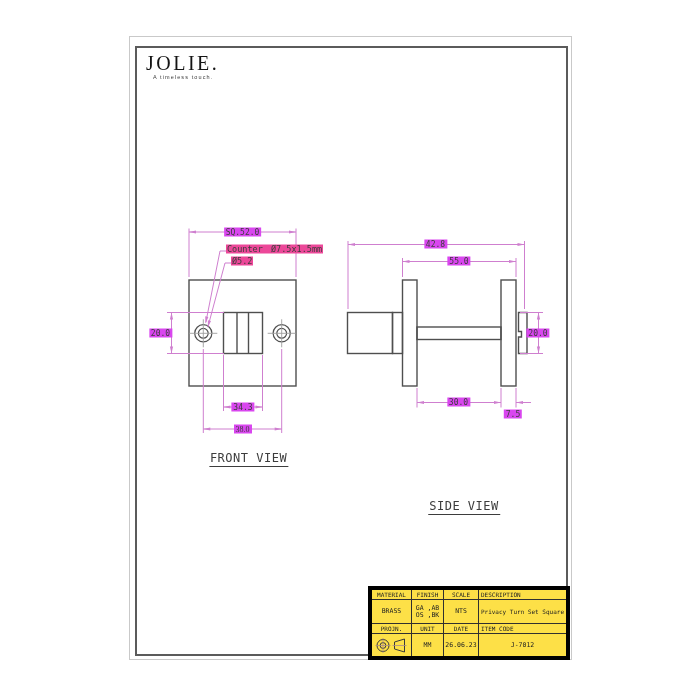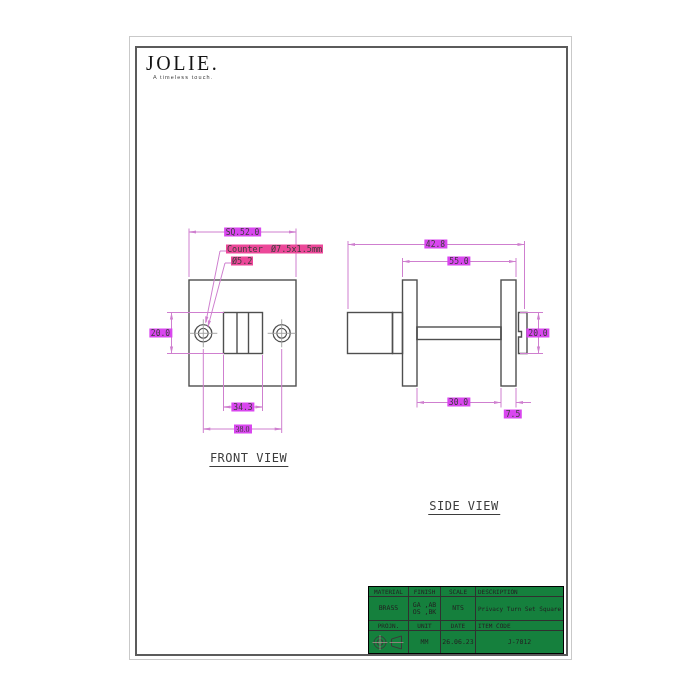--- a/index.html
+++ b/index.html
@@ -20,24 +20,24 @@
   svg.draw{position:absolute;left:0;top:0;}
   
   .dim{position:absolute;transform:translate(-50%,-50%);font-size:8px;color:#3d3d3d;
        background:#d946ef;padding:0 2px;white-space:nowrap;line-height:9px;}
   .note{position:absolute;transform:translateY(-50%);font-size:8.5px;color:#3d3d3d;
         background:#ec4899;padding:0 1px;white-space:nowrap;word-spacing:3px;line-height:9px;}
   .view-label{position:absolute;transform:translate(-50%,-50%);font-size:12px;color:#3d3d3d;
        letter-spacing:0.5px;border-bottom:1.2px solid #3d3d3d;padding:0 1px 1px 1px;white-space:nowrap;}
   
   .titleblock{position:absolute;left:368px;top:586px;width:194px;height:66px;
-              border:1px solid #000000;display:grid;
+              border:4px solid #000000;display:grid;
               grid-template-columns:40px 32px 35px 1fr;
               grid-template-rows:10px 24px 10px 1fr;
-              background:#15803d;color:#222;}
+              background:#fde047;color:#222;}
   .tb-cell{border-right:1px solid #303030;border-bottom:1px solid #303030;
            display:flex;align-items:center;justify-content:center;overflow:hidden;}
   .tb-cell.last-col{border-right:none;}
   .tb-cell.last-row{border-bottom:none;}
   .tb-head{font-size:6px;line-height:6px;}
   .tb-val{font-size:6.5px;line-height:7px;}
   .tb-left{justify-content:flex-start;padding-left:2px;}
   .tb-right{justify-content:flex-end;padding-right:2px;font-size:6px;}
   .tb-stack{flex-direction:column;justify-content:center;}
 </style>

